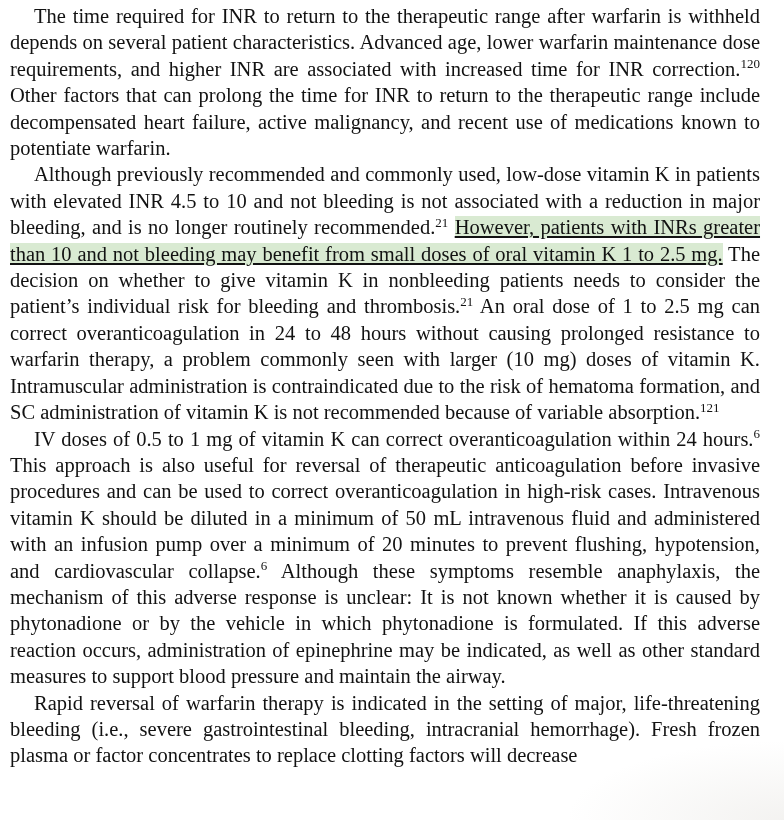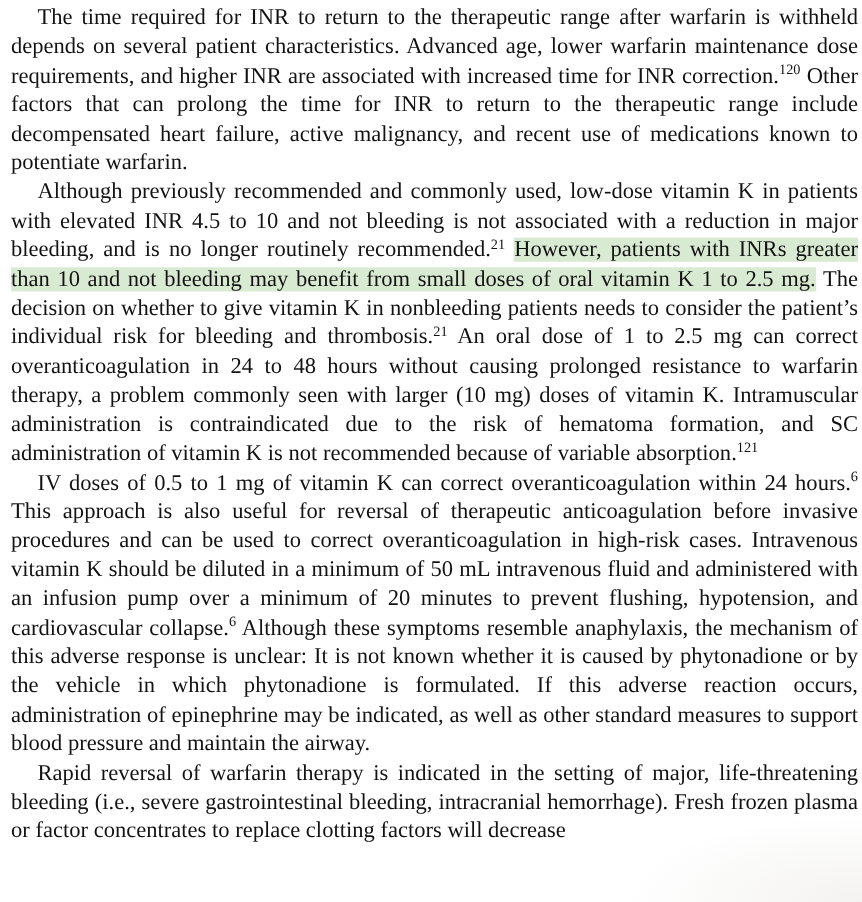--- a/index.html
+++ b/index.html
@@ -10,21 +10,21 @@
   body {
     width: 784px;
     height: 820px;
     overflow: hidden;
     position: relative;
   }
   .page {
     box-sizing: border-box;
     width: 784px;
     height: 820px;
-    padding: 3px 4px 0 10px;
+    padding: 3px 24px 0 10px;
     background: #ffffff;
     position: relative;
   }
   .doc-body {
     width: 100%;
   }
   .para {
     margin: 0;
     font-family: "Liberation Serif", "DejaVu Serif", serif;
     font-size: 20.5px;
@@ -36,20 +36,21 @@
   .para sup {
     font-size: 13px;
     line-height: 0;
     vertical-align: baseline;
     position: relative;
     top: -7.5px;
   }
   .highlight {
     background-color: var(--hl, #d9ead2);
     box-decoration-break: clone;
+    text-decoration: underline;
   }
   .corner-shade {
     position: absolute;
     right: 0;
     bottom: 0;
     width: 220px;
     height: 80px;
     pointer-events: none;
     background: radial-gradient(ellipse at 100% 100%, rgba(190,185,175,0.18) 0%, rgba(190,185,175,0.0) 70%);
   }

